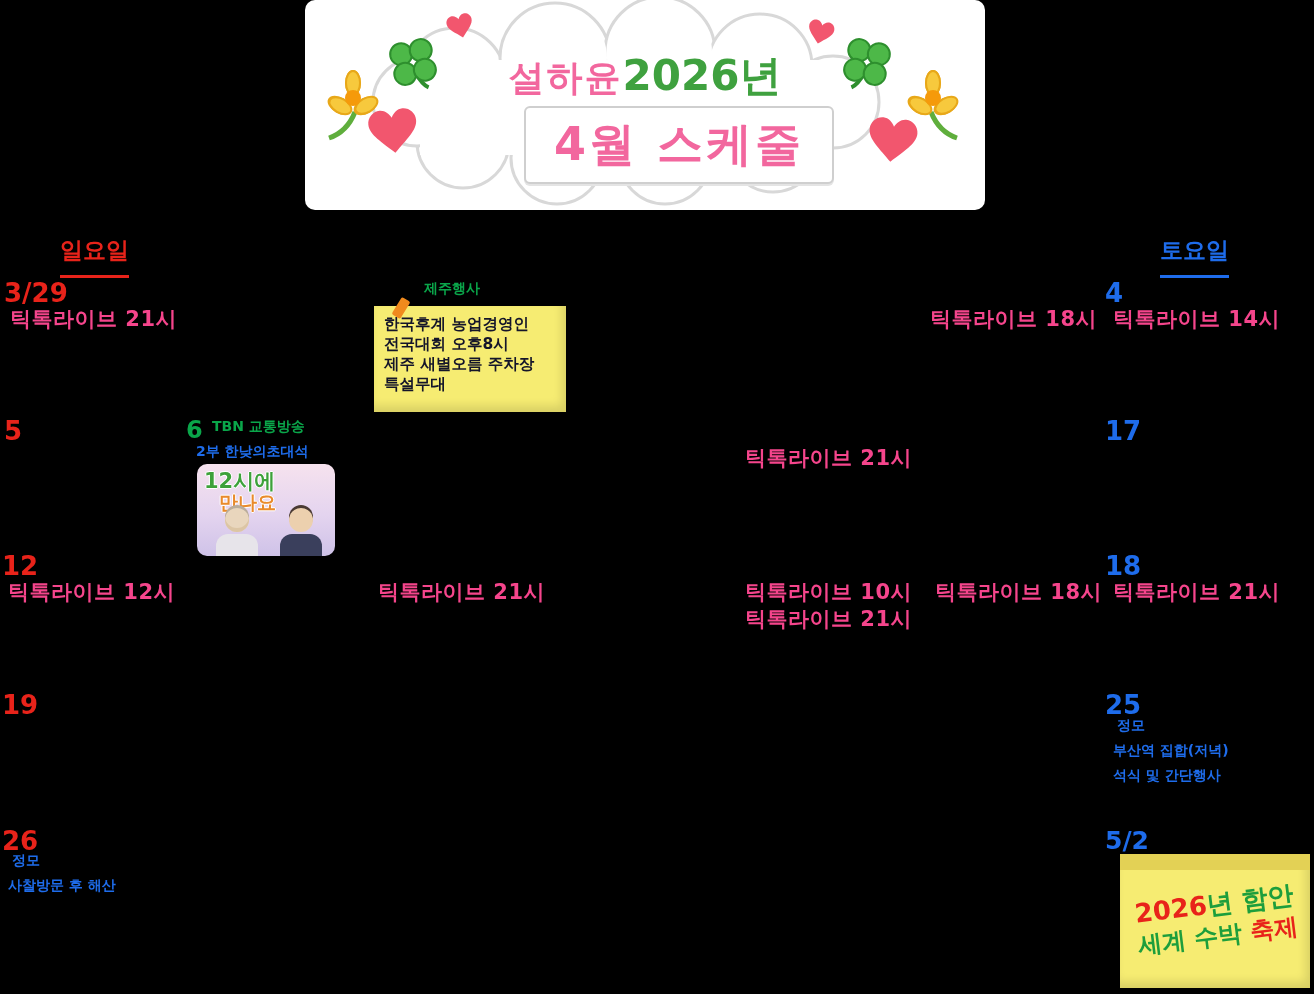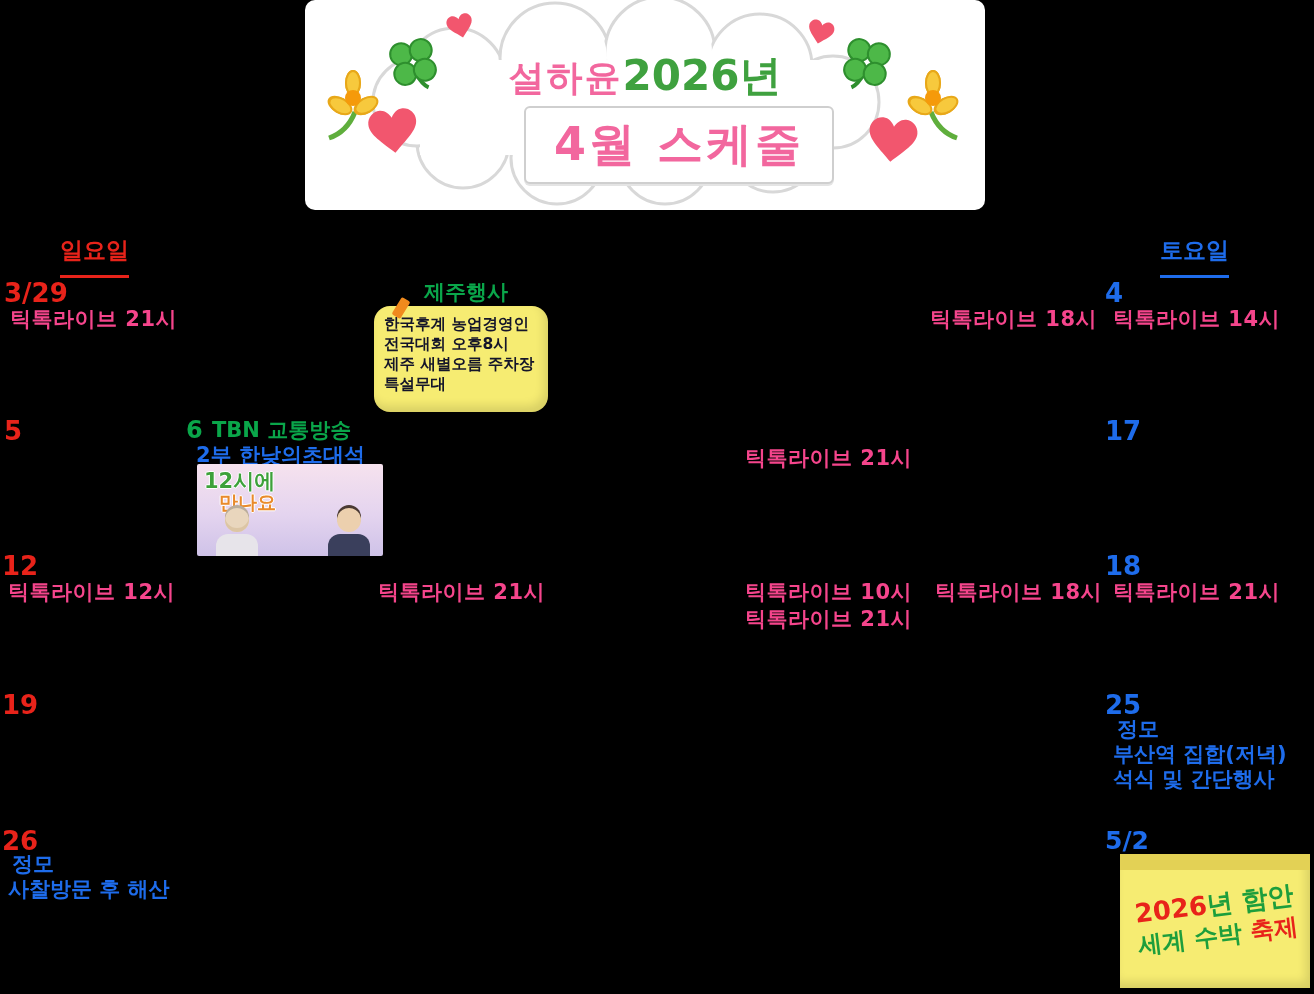--- a/index.html
+++ b/index.html
@@ -7,48 +7,48 @@
     position:relative;width:1314px;height:994px;background:#000;overflow:hidden;
     font-family:"DejaVu Sans","Liberation Sans",sans-serif;font-weight:bold;
   }
   .t{position:absolute;white-space:nowrap;line-height:1.1;}
   .red{color:var(--red);}
   .blue{color:var(--blue);}
   .pink{color:var(--pink);}
   .green{color:var(--green);}
   .date{font-size:26px;}
   .ev{font-size:21px;letter-spacing:.5px;}
-  .sub{font-size:21px;}
+  .sub{font-size:14px;}
   .hdr{font-size:23px;border-bottom:3px solid currentColor;padding-bottom:12px;}
 
   
   .banner{position:absolute;left:305px;top:0;width:680px;height:210px;background:#fff;border-radius:10px;}
   .banner svg{position:absolute;left:0;top:0;}
   .banner-line1{position:absolute;left:0;right:0;top:48px;text-align:center;}
   .name{font-size:36px;color:var(--banner-pink);letter-spacing:2px;}
   .year{font-size:42px;color:var(--banner-green);margin-left:0;}
   .banner-line2{position:absolute;left:0;right:0;top:106px;text-align:center;}
   .mbox{display:inline-block;transform:translateX(34px);background:#fff;border:2px solid #cfcfcf;border-radius:6px;
         padding:6px 28px;font-size:46px;color:var(--banner-pink);letter-spacing:3px;box-shadow:0 2px 0 #e4e4e4;}
 
   
   .note{position:absolute;background:var(--note-bg);color:var(--note-text);box-shadow:inset -4px -6px 10px rgba(0,0,0,.12);}
-  .note1{left:374px;top:306px;width:174px;height:106px;padding:8px 8px 6px 10px;box-sizing:border-box;border-radius:16px;}
+  .note1{left:374px;top:306px;width:192px;height:106px;padding:8px 8px 6px 10px;box-sizing:border-box;}
   .note1 .nline{font-size:15.5px;line-height:20px;white-space:nowrap;}
   .pin{position:absolute;left:22px;top:-8px;width:10px;height:20px;background:#f08a1d;transform:rotate(32deg);border-radius:2px;}
   .note2{left:1120px;top:854px;width:190px;height:134px;box-sizing:border-box;}
   .note2-fold{position:absolute;left:0;top:0;width:100%;height:16px;background:var(--note-fold);}
   .note2-text{position:absolute;left:8px;top:34px;width:176px;transform:rotate(-7deg);text-align:center;line-height:1.25;}
   .n2l1{font-size:26px;}
   .n2l2{font-size:24px;}
   .n2red{color:var(--red);}
   .n2green{color:#1d9e3c;}
 
   
-  .thumb{position:absolute;left:197px;top:464px;width:186px;height:92px;overflow:hidden;border-radius:2px;
+  .thumb{position:absolute;left:197px;top:464px;width:138px;height:92px;overflow:hidden;border-radius:10px;
          background:linear-gradient(180deg,#f6e2ee 0%,#e4d4ef 55%,#cfc2e8 100%);}
   .thumb-txt1{position:absolute;left:7px;top:3px;font-size:21px;color:#3da13a;
               text-shadow:-1px 0 #fff,1px 0 #fff,0 -1px #fff,0 1px #fff;}
   .thumb-txt2{position:absolute;left:22px;top:26px;font-size:19px;color:#e98a2b;
               text-shadow:-1px 0 #fff,1px 0 #fff,0 -1px #fff,0 1px #fff;}
   .fig{position:absolute;bottom:-4px;width:44px;height:52px;}
   .fig .head{width:24px;height:24px;border-radius:50%;margin:0 auto;}
   .fig .body{width:42px;height:28px;border-radius:12px 12px 0 0;margin:2px auto 0;}
   .fig-l{left:18px;}
   .fig-l .head{background:#e9d6bd;box-shadow:inset 0 -4px 0 #dcc5a4,0 -3px 0 #b9ac9b;}

